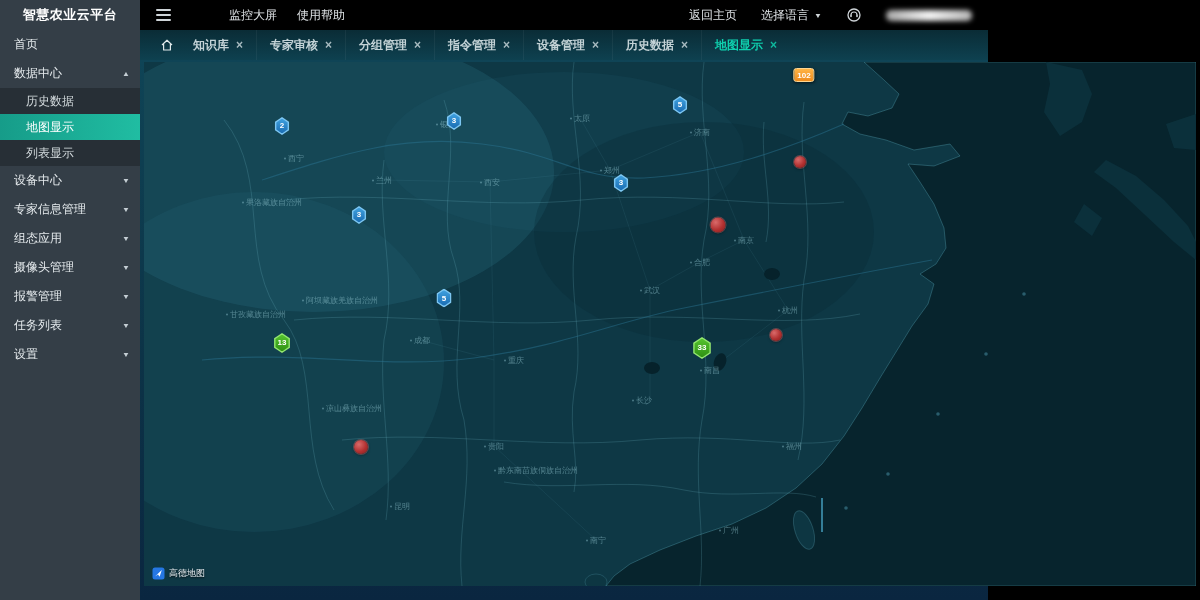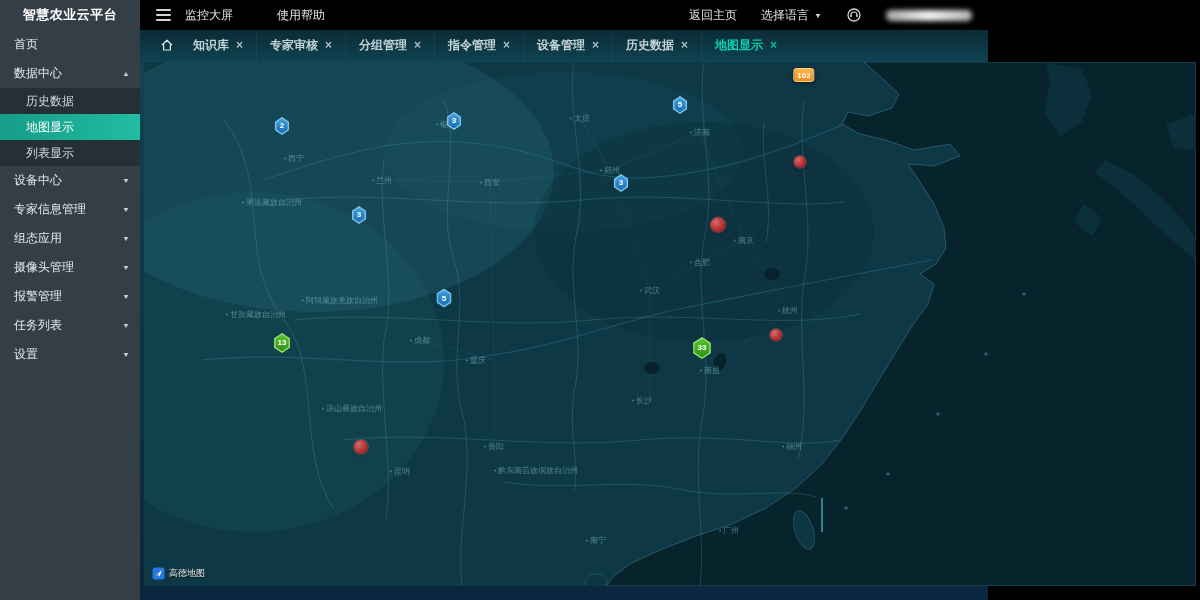--- a/index.html
+++ b/index.html
@@ -17,21 +17,21 @@
   .sub-item { height:26px; line-height:26px; padding-left:26px; font-size:12px; color:#d3dadd; cursor:pointer; }
   .sub-item.active { background:linear-gradient(90deg,#169c89,#20bda2); color:#fff; }
 
   
   .main { flex:1; display:flex; flex-direction:column; min-width:0; }
 
   
   .topbar { height:30px; background:#000; display:flex; align-items:center; color:#dfe3e6; font-size:12px; }
   .hamburger { width:15px; margin:0 14px 0 16px; display:flex; flex-direction:column; gap:3px; cursor:pointer; }
   .hamburger i { display:block; height:2px; background:#cfd5d9; border-radius:1px; }
-  .topbar-left { display:flex; gap:44px; }
+  .topbar-left { display:flex; gap:20px;margin-left:44px; }
   .top-item { cursor:pointer; }
   .topbar-right { margin-left:auto; display:flex; align-items:center; gap:24px; padding-right:16px; }
   .lang { display:flex; align-items:center; gap:5px; cursor:pointer; }
   .caret-down { font-size:8px; color:#cfd5d9; transform:scale(1,.85); }
   .support { width:16px; height:16px; cursor:pointer; }
   .user-blur { width:86px; height:11px; border-radius:5px; cursor:pointer;
                background:linear-gradient(90deg,rgba(255,255,255,.65),rgba(255,255,255,.95),rgba(255,255,255,.7));
                filter:blur(2.5px); }
 
   
@@ -253,24 +253,24 @@
             <span class="map-label" style="left: 346px; top: 120px;"><i class="dot"></i><span>西安</span></span>
             <span class="map-label" style="left: 436px; top: 56px;"><i class="dot"></i><span>太原</span></span>
             <span class="map-label" style="left: 466px; top: 108px;"><i class="dot"></i><span>郑州</span></span>
             <span class="map-label" style="left: 556px; top: 70px;"><i class="dot"></i><span>济南</span></span>
             <span class="map-label" style="left: 506px; top: 228px;"><i class="dot"></i><span>武汉</span></span>
             <span class="map-label" style="left: 556px; top: 200px;"><i class="dot"></i><span>合肥</span></span>
             <span class="map-label" style="left: 600px; top: 178px;"><i class="dot"></i><span>南京</span></span>
             <span class="map-label" style="left: 644px; top: 248px;"><i class="dot"></i><span>杭州</span></span>
             <span class="map-label" style="left: 566px; top: 308px;"><i class="dot"></i><span>南昌</span></span>
             <span class="map-label" style="left: 498px; top: 338px;"><i class="dot"></i><span>长沙</span></span>
-            <span class="map-label" style="left: 332px; top: 298px;"><i class="dot"></i><span>重庆</span></span>
+            <span class="map-label" style="left: 370px; top: 298px;"><i class="dot"></i><span>重庆</span></span>
             <span class="map-label" style="left: 276px; top: 278px;"><i class="dot"></i><span>成都</span></span>
             <span class="map-label" style="left: 350px; top: 384px;"><i class="dot"></i><span>贵阳</span></span>
-            <span class="map-label" style="left: 256px; top: 409px; text-align: center;"><i class="dot"></i><span>昆明</span></span>
+            <span class="map-label" style="left: 256px; top: 444px; text-align: center;"><i class="dot"></i><span>昆明</span></span>
             <span class="map-label" style="left: 648px; top: 384px;"><i class="dot"></i><span>福州</span></span>
             <span class="map-label" style="left: 585px; top: 468px;"><i class="dot"></i><span>广州</span></span>
             <span class="map-label" style="left: 452px; top: 478px; text-align: center;"><i class="dot"></i><span>南宁</span></span>
             <span class="map-label" style="left: 128px; top: 140px;"><i class="dot"></i><span>果洛藏族自治州</span></span>
             <span class="map-label" style="left: 112px; top: 252px;"><i class="dot"></i><span>甘孜藏族自治州</span></span>
             <span class="map-label" style="left: 196px; top: 238px;"><i class="dot"></i><span>阿坝藏族羌族自治州</span></span>
             <span class="map-label" style="left: 208px; top: 346px;"><i class="dot"></i><span>凉山彝族自治州</span></span>
             <span class="map-label" style="left: 392px; top: 408px;"><i class="dot"></i><span>黔东南苗族侗族自治州</span></span>
           </div>
         <div id="markers-layer">

